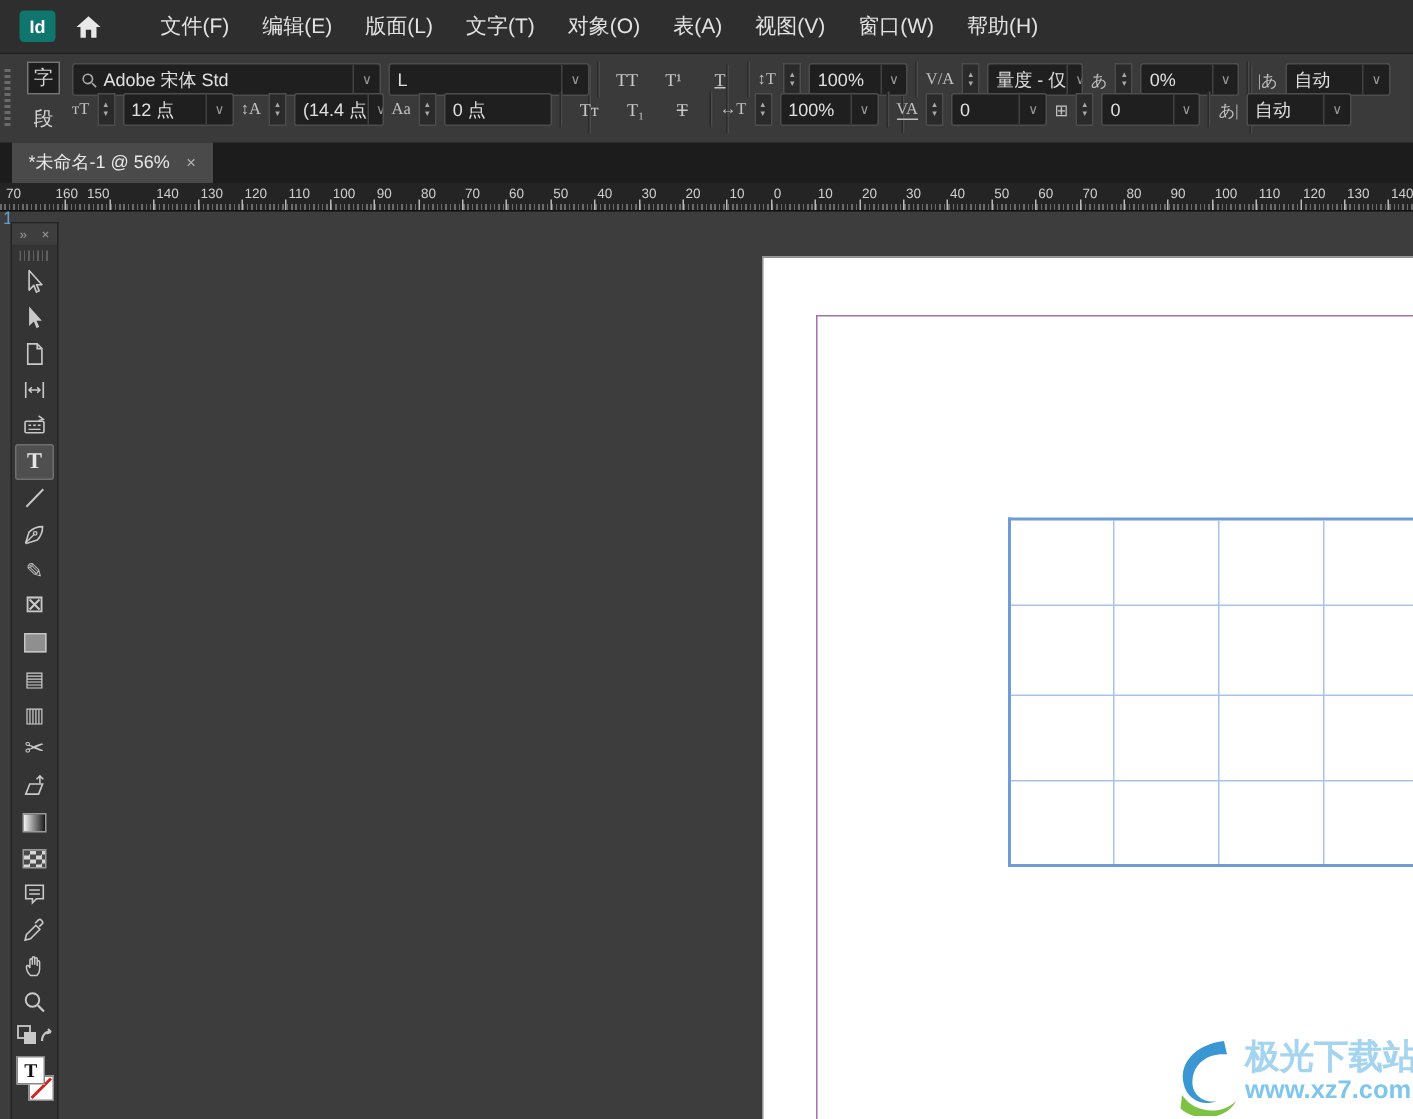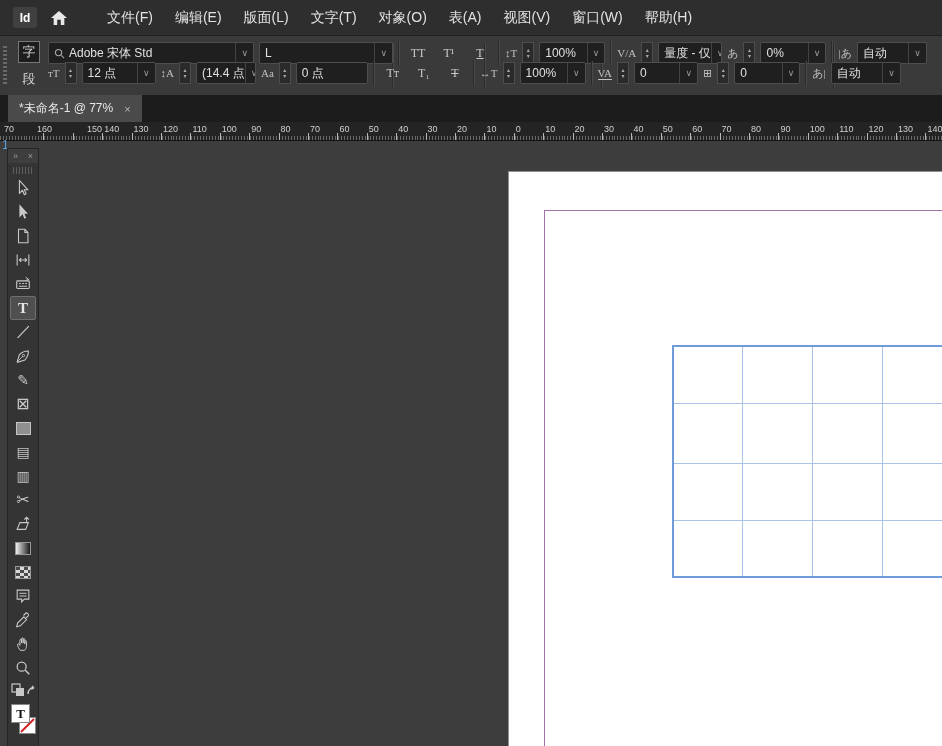--- a/index.html
+++ b/index.html
@@ -104,21 +104,21 @@
   .xz7-site{font-size:23px;font-weight:bold;color:#a5d4f0;white-space:nowrap;line-height:1.1;
             text-shadow:-1px -1px 0 #fff,1px -1px 0 #fff,-1px 1px 0 #fff,1px 1px 0 #fff;}
   .xz7-url{font-size:17px;font-weight:bold;color:#7fc6ee;line-height:1.2;}
 </style>
 </head>
 <body>
 
 <div class="app" style="background: rgb(61, 61, 61);">
 
   <div class="menubar">
-    <div class="id-logo" style="background: #404040;">Id</div>
+    <div class="id-logo" style="background: #0f766e;">Id</div>
     <div class="home-ic">
       <svg width="18" height="16" viewBox="0 0 20 18">
           <path d="M10 1 L19 9 H16 V17 H12 V11 H8 V17 H4 V9 H1 Z" fill="#e8e8e8"></path>
         </svg>
     </div>
     <div class="menu-items" id="menu-items">
         <span class="menu-item">文件(F)</span>
         <span class="menu-item">编辑(E)</span>
         <span class="menu-item">版面(L)</span>
         <span class="menu-item">文字(T)</span>
@@ -273,32 +273,32 @@
       <span class="cpi">あ|</span>
       <div class="fld w-auto">
         <span>自动</span>
           <span class="dd">∨</span>
       </div>
     </div>
   </div>
 
   <div class="tabbar">
     <div class="doctab">
-      <span>*未命名-1 @ 77%</span>
+      <span>*未命名-1 @ 56%</span>
       <span class="x">×</span>
     </div>
   </div>
 
   <div class="ruler" id="ruler">
     <div class="minor"></div>
   <span class="rlabel" style="left: 4px;">70</span>
       <div class="rtick" style="left: 43.4px;"></div>
       <span class="rlabel" style="left: 37px;">160</span>
       <div class="rtick" style="left: 72.8px;"></div>
-      <span class="rlabel" style="left: 87px;">150</span>
+      <span class="rlabel" style="left: 58px;">150</span>
       <div class="rtick" style="left: 102.2px;"></div>
       <span class="rlabel" style="left: 104.2px;">140</span>
       <div class="rtick" style="left: 131.6px;"></div>
       <span class="rlabel" style="left: 133.6px;">130</span>
       <div class="rtick" style="left: 161px;"></div>
       <span class="rlabel" style="left: 163px;">120</span>
       <div class="rtick" style="left: 190.4px;"></div>
       <span class="rlabel" style="left: 192.4px;">110</span>
       <div class="rtick" style="left: 219.8px;"></div>
       <span class="rlabel" style="left: 221.8px;">100</span>
@@ -480,14 +480,27 @@
     <div class="margin-guide" id="margin-guide" style="left: 544px; top: 70px; width: 398px; height: 536px; border-color: rgb(162, 115, 168);"></div>
     <div class="tablegrid" id="tablegrid" style="left: 672px; top: 205px; width: 270px; height: 233px; border-color: rgb(111, 155, 217);">
         <div class="tg-v" style="left: 68px; background: rgb(169, 194, 232);"></div>
         <div class="tg-v" style="left: 138px; background: rgb(169, 194, 232);"></div>
         <div class="tg-v" style="left: 208px; background: rgb(169, 194, 232);"></div>
         <div class="tg-h" style="top: 56px; background: rgb(169, 194, 232);"></div>
         <div class="tg-h" style="top: 116px; background: rgb(169, 194, 232);"></div>
         <div class="tg-h" style="top: 173px; background: rgb(169, 194, 232);"></div>
       </div>
 
+    <div class="wm-xz7">
+      <div class="xz7-swirl">
+        <svg width="46" height="52" viewBox="0 0 46 52">
+          <path d="M34 2 C16 4 4 16 7 30 C9 41 20 46 29 42 C20 44 12 37 13 28 C14 17 23 10 36 11 Z" fill="#3a97d3"></path>
+          <path d="M6 38 C14 50 32 52 42 42 C36 54 16 57 5 47 Z" fill="#7dc243"></path>
+          <path d="M22 20 C18 22 17 28 21 31 C24 33 29 31 29 27 C28 30 24 31 22 28 C20 26 21 22 25 21 Z" fill="#ffffff"></path>
+        </svg>
+      </div>
+      <div class="xz7-texts">
+        <div class="xz7-site">极光下载站</div>
+        <div class="xz7-url">www.xz7.com</div>
+      </div>
+    </div>
   </div>
 </div>
 
 </body></html>

